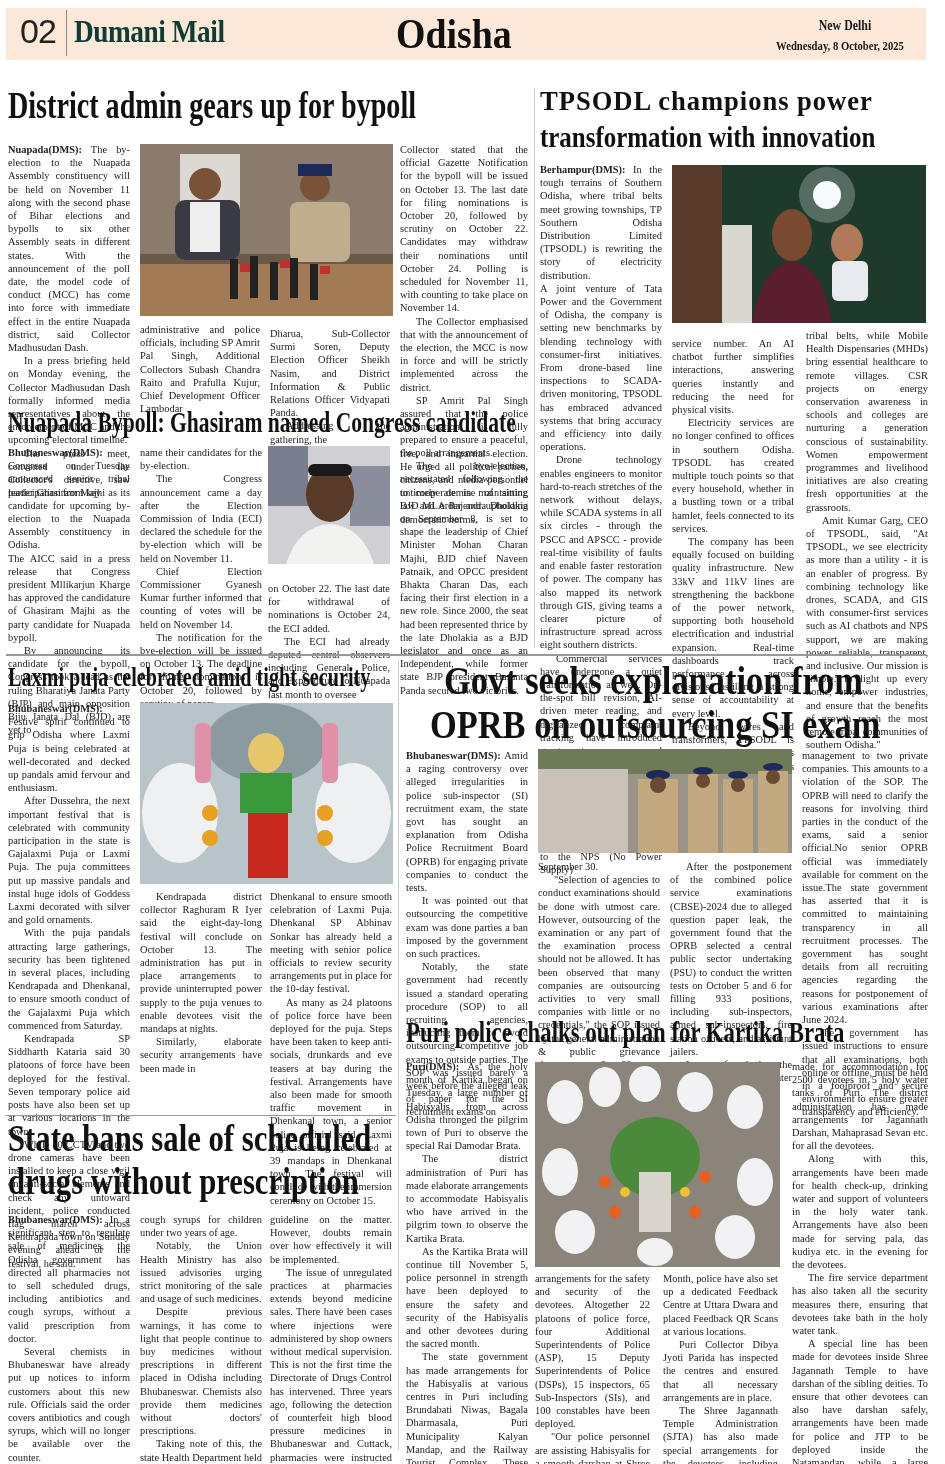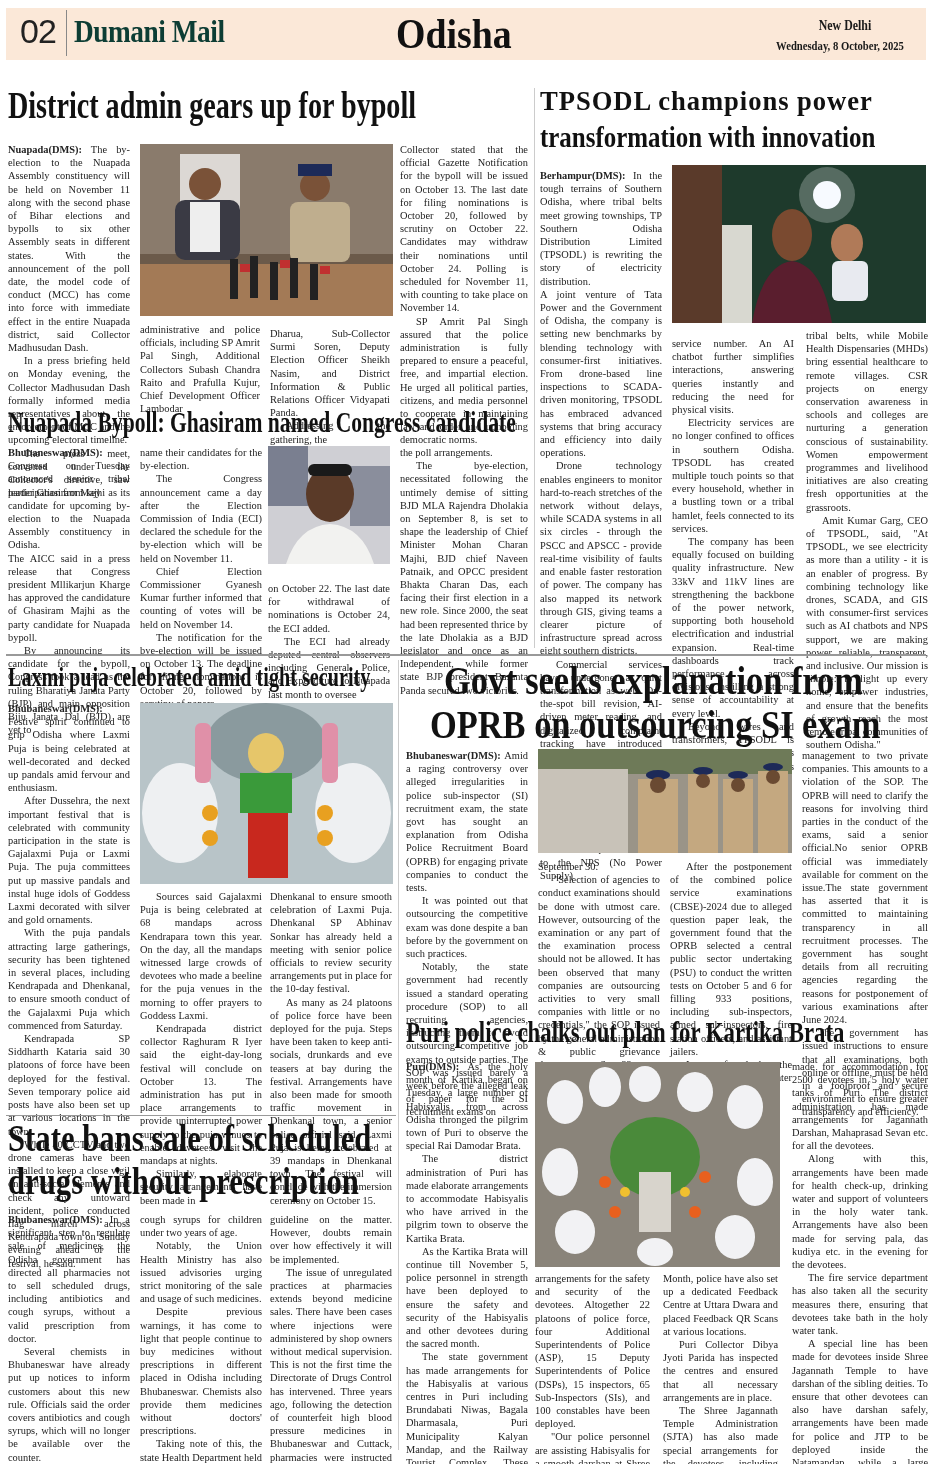--- a/index.html
+++ b/index.html
@@ -66,20 +66,21 @@
 </div>
 <div class="abs col" style="left:140px;top:323px;width:120px;">
     <p class="first">administrative and police officials, including SP Amrit Pal Singh, Additional Collectors Subash Chandra Raito and Prafulla Kujur, Chief Development Officer Lambodar</p>
   </div>
 <div class="abs col" style="left:270px;top:327px;width:120px;font-family:Liberation Serif, serif;">
     <p class="first">Dharua, Sub-Collector Surmi Soren, Deputy Election Officer Sheikh Nasim, and District Information &amp; Public Relations Officer Vidyapati Panda.</p>
     <p>Addressing the gathering, the</p>
   </div>
 <div class="abs col" style="left:400px;top:143px;width:128px;">
     <p class="first">Collector stated that the official Gazette Notification for the bypoll will be issued on October 13. The last date for filing nominations is October 20, followed by scrutiny on October 22. Candidates may withdraw their nominations until October 24. Polling is scheduled for November 11, with counting to take place on November 14.</p>
+    <p>The Collector emphasised that with the announcement of the election, the MCC is now in force and will be strictly implemented across the district.</p>
     <p>SP Amrit Pal Singh assured that the police administration is fully prepared to ensure a peaceful, free, and impartial election. He urged all political parties, citizens, and media personnel to cooperate in maintaining law and order and upholding democratic norms.</p>
   </div>
 
 <div class="abs headline" style="left:8px;top:406px;font-size:30px;transform:scaleX(0.72);">Nuapada Bypoll: Ghasiram named Congress candidate</div>
 <div class="abs col" style="left:8px;top:446px;width:122px;">
   <p class="first"><span class="dateline">Bhubaneswar(DMS):</span> <span>Congress on Tuesday announced senior tribal leader Ghasiram Majhi as its candidate for upcoming by-election to the Nuapada Assembly constituency in Odisha.</span></p>
   <p class="first">The AICC said in a press release that Congress president Mllikarjun Kharge has approved the candidature of Ghasiram Majhi as the party candidate for Nuapada bypoll.</p>
   <p>By announcing its candidate for the bypoll, Congress took a lead as the ruling Bharatiya Janata Party (BJP) and main opposition Biju Janata Dal (BJD) are yet to</p>
 </div>
 <div class="abs col" style="left:140px;top:446px;width:122px;">
@@ -102,21 +103,21 @@
     <p class="first">on October 22. The last date for withdrawal of nominations is October 24, the ECI added.</p>
     <p>The ECI had already deputed central observers including General, Police, and Expenditure to Nuapada last month to oversee</p>
   </div>
 <div class="abs col" style="left:400px;top:446px;width:128px;">
     <p class="first">the poll arrangements.</p>
     <p>The bye-election, necessitated following the untimely demise of sitting BJD MLA Rajendra Dholakia on September 8, is set to shape the leadership of Chief Minister Mohan Charan Majhi, BJD chief Naveen Patnaik, and OPCC president Bhakta Charan Das, each facing their first election in a new role. Since 2000, the seat had been represented thrice by the late Dholakia as a BJD legislator and once as an Independent, while former state BJP president Basanta Panda secured two victories.</p>
   </div>
 
 <div class="abs headline" style="left:540px;top:86px;font-size:28px;letter-spacing:1px;transform:scaleX(0.95);">TPSODL champions power</div>
 <div class="abs headline" style="left:540px;top:122px;font-size:29px;transform:scaleX(0.86);">transformation with innovation</div>
-<div class="abs col" style="left:540px;top:169px;width:122px;">
+<div class="abs col" style="left:540px;top:163px;width:122px;">
   <p class="first"><span class="dateline">Berhampur(DMS):</span> <span>In the tough terrains of Southern Odisha, where tribal belts meet growing townships, TP Southern Odisha Distribution Limited (TPSODL) is rewriting the story of electricity distribution.</span></p>
   <p class="first">A joint venture of Tata Power and the Government of Odisha, the company is setting new benchmarks by blending technology with consumer-first initiatives. From drone-based line inspections to SCADA-driven monitoring, TPSODL has embraced advanced systems that bring accuracy and efficiency into daily operations.</p>
   <p>Drone technology enables engineers to monitor hard-to-reach stretches of the network without delays, while SCADA systems in all six circles - through the PSCC and APSCC - provide real-time visibility of faults and enable faster restoration of power. The company has also mapped its network through GIS, giving teams a clearer picture of infrastructure spread across eight southern districts.</p>
     <p>Commercial services have undergone a quiet transformation as well. On-the-spot bill revision, AI-driven meter reading, and digitalized complaint tracking have introduced greater transparency and accountability.</p>
     <p>Consumers can now reach TPSODL with ease - whether through multilingual call centres, customer relation centres, digital apps, or even a simple missed call to the NPS (No Power Supply)</p>
 </div>
 <div class="abs photo" style="left:672px;top:165px;width:254px;height:158px;">
   <svg width="254" height="158" viewBox="0 0 254 158">
     <rect width="254" height="158" fill="#1e3a2c"></rect>
     <rect x="0" y="0" width="50" height="158" fill="#5a3a2a"></rect>
@@ -162,21 +163,20 @@
     <ellipse cx="213" cy="110" rx="38" ry="50" fill="#eef0f2"></ellipse>
     <rect x="55" y="20" width="16" height="60" rx="6" fill="#e090a8"></rect>
     <rect x="182" y="20" width="16" height="60" rx="6" fill="#e090a8"></rect>
     <circle cx="70" cy="110" r="8" fill="#e8a020"></circle>
       <circle cx="70" cy="135" r="8" fill="#e8a020"></circle>
     <circle cx="185" cy="110" r="8" fill="#e8a020"></circle>
       <circle cx="185" cy="135" r="8" fill="#e8a020"></circle>
   </svg>
 </div>
 <div class="abs col" style="left:140px;top:890px;width:122px;">
-  <p>Sources said Gajalaxmi Puja is being celebrated at 68 mandaps across Kendrapara town this year. On the day, all the mandaps witnessed large crowds of devotees who made a beeline for the puja venues in the morning to offer prayers to Goddess Laxmi.</p>
     <p>Kendrapada district collector Raghuram R Iyer said the eight-day-long festival will conclude on October 13. The administration has put in place arrangements to provide uninterrupted power supply to the puja venues to enable devotees visit the mandaps at nights.</p>
     <p>Similarly, elaborate security arrangements have been made in</p>
 </div>
 <div class="abs col" style="left:270px;top:890px;width:122px;">
   <p class="first">Dhenkanal to ensure smooth celebration of Laxmi Puja. Dhenkanal SP Abhinav Sonkar has already held a meeting with senior police officials to review security arrangements put in place for the 10-day festival.</p>
     <p>As many as 24 platoons of police force have been deployed for the puja. Steps have been taken to keep anti-socials, drunkards and eve teasers at bay during the festival. Arrangements have also been made for smooth traffic movement in Dhenkanal town, a senior police official said. Laxmi Puja is being celebrated at 39 mandaps in Dhenkanal town. The festival will conclude with the immersion ceremony on October 15.</p>
 </div>
 <div class="abs rule" style="left:6px;top:1115px;width:390px;height:1px;"></div>
 
 <div class="abs headline" style="left:8px;top:1120px;font-size:37px;transform:scaleX(0.83);">State bans sale of scheduled</div>
@@ -196,21 +196,21 @@
   <p class="first">guideline on the matter. However, doubts remain over how effectively it will be implemented.</p>
     <p>The issue of unregulated practices at pharmacies extends beyond medicine sales. There have been cases where injections were administered by shop owners without medical supervision. This is not the first time the Directorate of Drugs Control has intervened. Three years ago, following the detection of counterfeit high blood pressure medicines in Bhubaneswar and Cuttack, pharmacies were instructed to display posters listing contact numbers of local drug inspectors. However, the initiative gradually lost steam and normal practices resumed after a few months.</p>
 </div>
 
 <div class="abs vrule" style="left:398px;top:660px;height:790px;"></div>
 
 <div class="abs headline" style="left:444px;top:660px;font-size:40px;transform:scaleX(0.86);">Govt seeks explanation from</div>
 <div class="abs headline" style="left:430px;top:704px;font-size:40px;transform:scaleX(0.86);">OPRB on outsourcing SI exam</div>
 <div class="abs col" style="left:406px;top:749px;width:122px;">
   <p class="first"><span class="dateline">Bhubaneswar(DMS):</span> <span>Amid a raging controversy over alleged irregularities in police sub-inspector (SI) recruitment exam, the state govt has sought an explanation from Odisha Police Recruitment Board (OPRB) for engaging private companies to conduct the tests.</span></p>
-  <p>It was pointed out that outsourcing the competitive exam was done despite a ban before by the government on such practices.</p>
+  <p>It was pointed out that outsourcing the competitive exam was done parties a ban imposed by the government on such practices.</p>
     <p>Notably, the state government had recently issued a standard operating procedure (SOP) to all recruiting agencies, instructing them to avoid outsourcing competitive job exams to outside parties. The SOP was issued barely a week before the alleged leak of paper for the SI recruitment exams on</p>
 </div>
 <div class="abs photo" style="left:538px;top:749px;width:254px;height:104px;">
   <svg width="254" height="104" viewBox="0 0 254 104">
     <rect width="254" height="104" fill="#9a9488"></rect>
     <rect x="0" y="0" width="254" height="25" fill="#6e7a58"></rect>
     <rect x="0" y="20" width="90" height="84" fill="#c8c2b8"></rect>
     <g fill="#c4a880">
         <rect x="100" y="30" width="40" height="74"></rect>
         <rect x="150" y="25" width="30" height="79"></rect>

